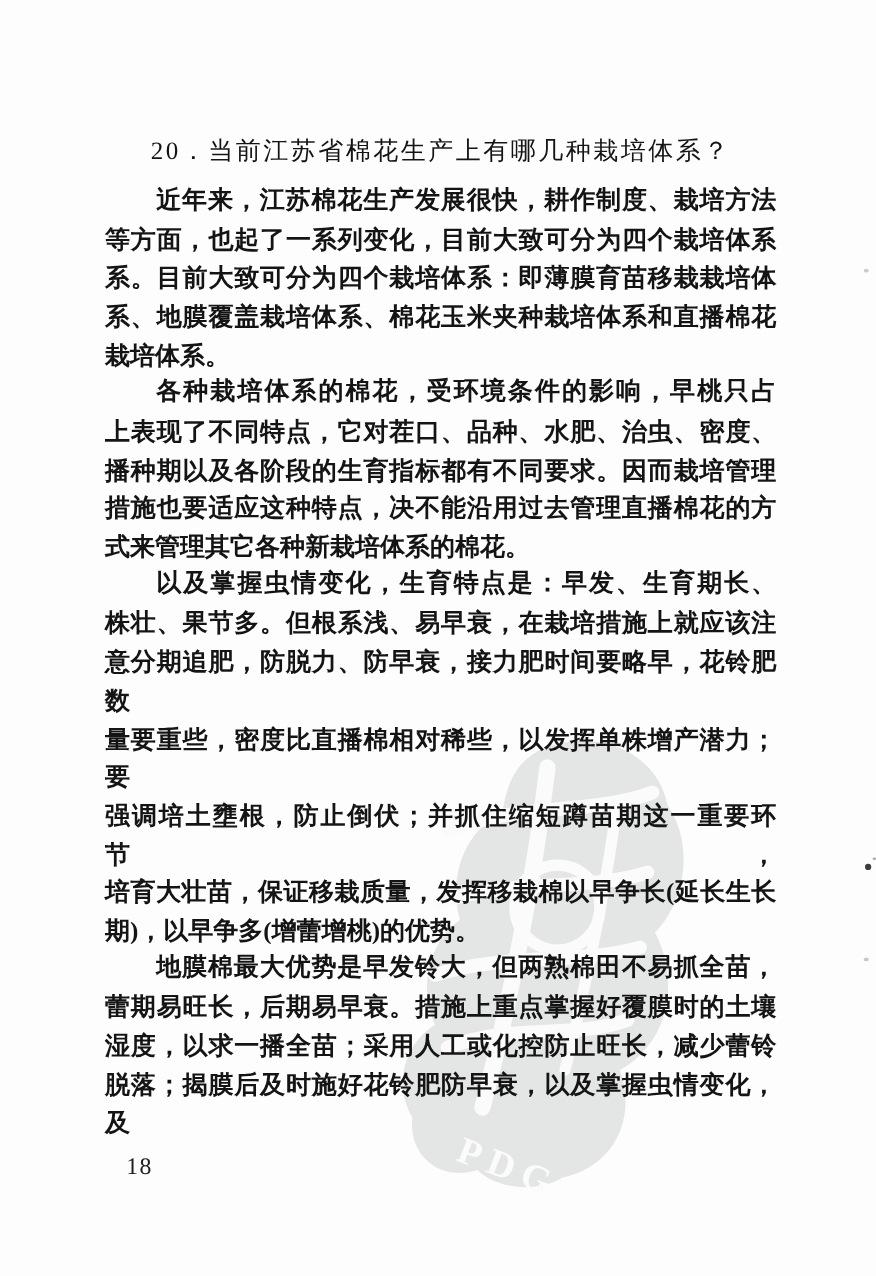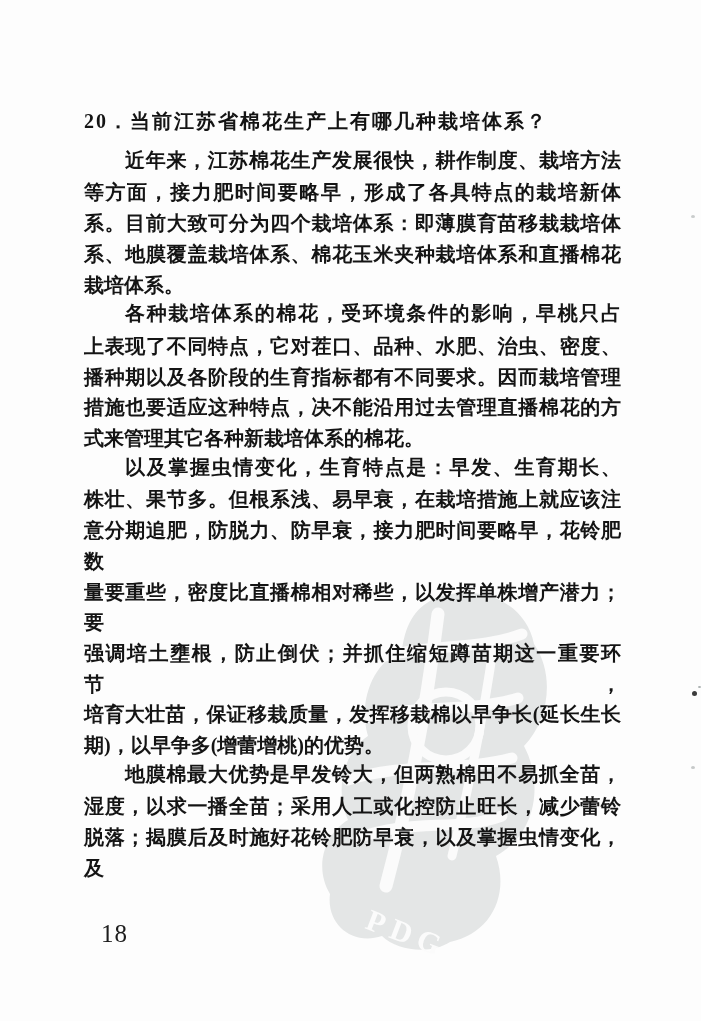--- a/index.html
+++ b/index.html
@@ -32,32 +32,32 @@
     font-weight: 600;
   }
   .para { margin: 0; }
   .line {
     text-align: justify;
     text-align-last: justify;
   }
   .line.short { text-align-last: left; }
   .line.indent { text-indent: 41px; font-family: Liberation Mono, monospace; }
   .heading {
-    text-align: left;
-    font-weight: 700;
+    text-align: center;
+    font-weight: 400;
     letter-spacing: 2px;
     margin-top: 22px;
     margin-bottom: 10px;
     white-space: nowrap;
   }
   .page-number {
     position: absolute;
     left: 101px; top: 921px;
     z-index: 1;
-    font-size: 25px;
+    font-size: 19px;
     line-height: 26px;
     letter-spacing: 1px;
     color: #1d1d1d;
     font-weight: 500;
   }
   .speck { position: absolute; border-radius: 50%; z-index: 2; }
   .speck.s1 { left: 691px; top: 215px; width: 4px; height: 3px; background: #c9cccc; }
   .speck.s2 { left: 692px; top: 691px; width: 5px; height: 5px; background: #3c3c3c; }
   .speck.s2b { left: 698px; top: 686px; width: 3px; height: 2px; background: #aab0b0; }
   .speck.s3 { left: 691px; top: 766px; width: 4px; height: 3px; background: #c6c9c9; }
@@ -82,21 +82,21 @@
       <path stroke-width="9" d="M196,86 C186,158 172,228 154,300"></path>
       <circle cx="148" cy="170" r="34" stroke-width="9"></circle>
     </g>
     <text transform="translate(66,372) rotate(21)" font-size="30" font-weight="bold" letter-spacing="7" fill="#fbfbfb">PDG</text>
   </svg>
 
   <div class="text-block">
       <div class="heading">20．当前江苏省棉花生产上有哪几种栽培体系？</div>
       <div class="para">
         <div class="line indent">近年来，江苏棉花生产发展很快，耕作制度、栽培方法</div>
-        <div class="line">等方面，接力肥时间要略早，形成了各具特点的栽培新体</div>
+        <div class="line">等方面，也起了一系列变化，目前大致可分为四个栽培体系</div>
         <div class="line">系。目前大致可分为四个栽培体系：即薄膜育苗移栽栽培体</div>
         <div class="line">系、地膜覆盖栽培体系、棉花玉米夹种栽培体系和直播棉花</div>
         <div class="line short">栽培体系。</div>
       </div>
       <div class="para">
         <div class="line indent">各种栽培体系的棉花，受环境条件的影响，早桃只占</div>
         <div class="line">上表现了不同特点，它对茬口、品种、水肥、治虫、密度、</div>
         <div class="line">播种期以及各阶段的生育指标都有不同要求。因而栽培管理</div>
         <div class="line">措施也要适应这种特点，决不能沿用过去管理直播棉花的方</div>
         <div class="line short">式来管理其它各种新栽培体系的棉花。</div>
@@ -105,20 +105,21 @@
         <div class="line indent">以及掌握虫情变化，生育特点是：早发、生育期长、</div>
         <div class="line">株壮、果节多。但根系浅、易早衰，在栽培措施上就应该注</div>
         <div class="line">意分期追肥，防脱力、防早衰，接力肥时间要略早，花铃肥数</div>
         <div class="line">量要重些，密度比直播棉相对稀些，以发挥单株增产潜力；要</div>
         <div class="line">强调培土壅根，防止倒伏；并抓住缩短蹲苗期这一重要环节，</div>
         <div class="line">培育大壮苗，保证移栽质量，发挥移栽棉以早争长(延长生长</div>
         <div class="line short">期)，以早争多(增蕾增桃)的优势。</div>
       </div>
       <div class="para">
         <div class="line indent">地膜棉最大优势是早发铃大，但两熟棉田不易抓全苗，</div>
+        <div class="line">蕾期易旺长，后期易早衰。措施上重点掌握好覆膜时的土壤</div>
         <div class="line">湿度，以求一播全苗；采用人工或化控防止旺长，减少蕾铃</div>
         <div class="line">脱落；揭膜后及时施好花铃肥防早衰，以及掌握虫情变化，及</div>
       </div>
     </div>
 
   <div class="page-number">18</div>
 
   <div class="speck s1"></div>
   <div class="speck s2"></div>
   <div class="speck s2b"></div>

